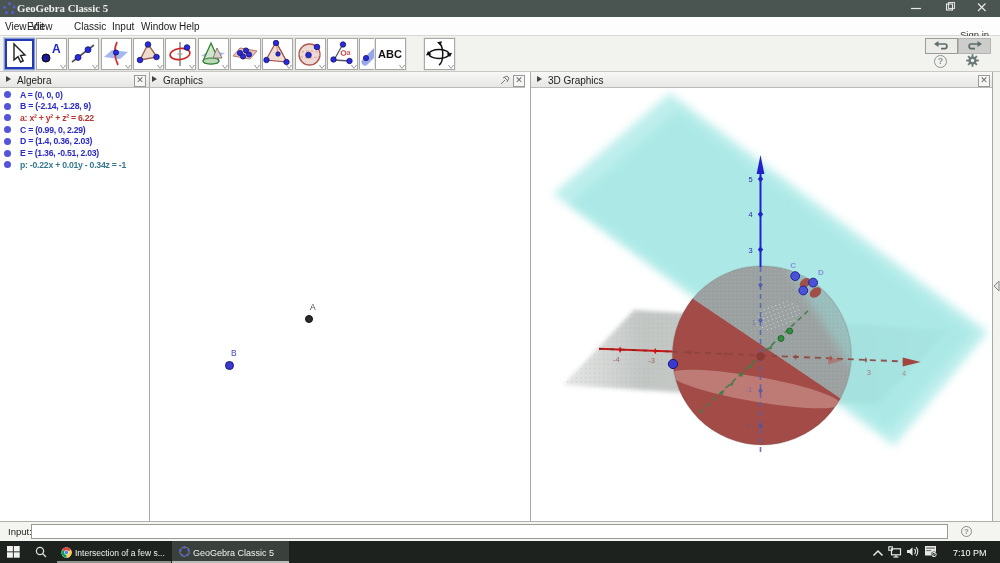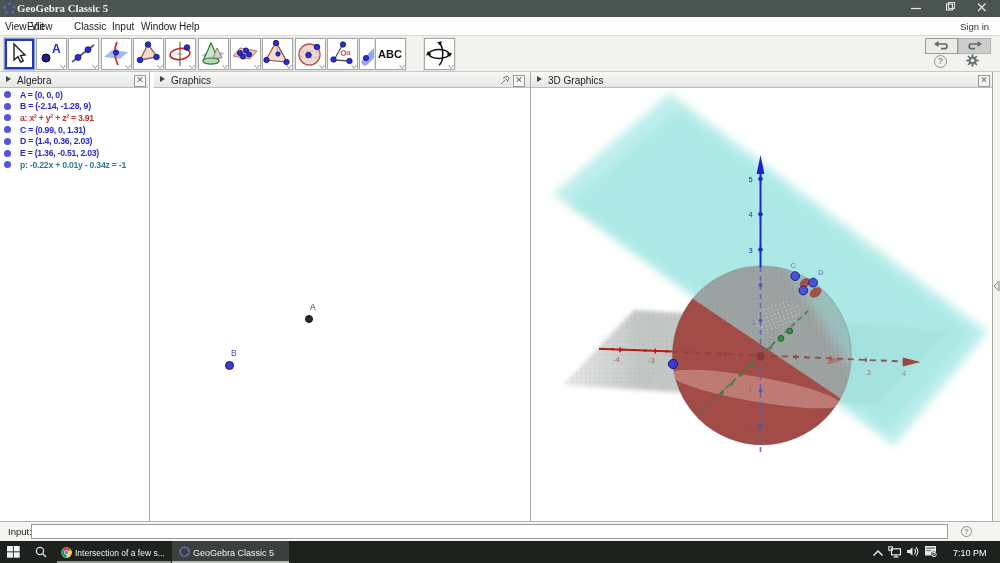--- a/index.html
+++ b/index.html
@@ -2,21 +2,21 @@
 <html><head>
 <meta charset="utf-8">
 <style>
 html,body{margin:0;padding:0;} *{-webkit-font-smoothing:antialiased;}
 body{width:1000px;height:563px;overflow:hidden;position:relative;font-family:"Liberation Sans",sans-serif;background:#fff;}
 .abs{position:absolute;}
 #titlebar{left:0;top:0;width:1000px;height:17px;background:#4a5450;}
 #titletext{left:17px;top:1.5px;color:#f0f0ee;font-family:"Liberation Serif",serif;font-weight:bold;font-size:10.8px;}
 #menubar{left:0;top:17px;width:1000px;height:18px;background:#fdfdfd;border-bottom:1px solid #d8d8d4;}
 .menuitem{position:absolute;top:21px;font-size:10px;color:#1b1b1b;}
-#signin{position:absolute;left:960px;top:21px;font-size:9.5px;color:#333;}
+#signin{position:absolute;left:960px;top:29px;font-size:9.5px;color:#333;}
 #toolbar{left:0;top:36px;width:1000px;height:35px;background-color:#f2f2ef;background-image:radial-gradient(#d9d9d4 12%,transparent 13%);background-size:4px 4px;border-bottom:1px solid #c8c8c4;}
 .tbtn{position:absolute;top:38px;width:29px;height:30px;background:#fff;border:1px solid #a8a8a4;box-shadow:0 0 0 1px #e4e4e0;}
 .tbtn.sel{border:1px solid #8898c8;box-shadow:0 0 0 2px #2339b8 inset,0 0 0 1px #c8d0e8;}
 .dd{position:absolute;right:0px;bottom:0px;width:0;height:0;border-left:3.5px solid transparent;border-right:3.5px solid transparent;border-top:4.5px solid #8a8a90;}
 .dd:after{content:"";position:absolute;left:-2px;top:-4.5px;border-left:2px solid transparent;border-right:2px solid transparent;border-top:3px solid #fff;}
 #undo{position:absolute;left:925px;top:38px;width:31px;height:14px;background:#ebebe8;border:1px solid #9a9a96;}
 #redo{position:absolute;left:958px;top:38px;width:31px;height:14px;background:#cdcdcb;border:1px solid #b4b4b2;}
 .phead{position:absolute;height:15px;background:linear-gradient(#f8f8f8,#e6e6e4);border-bottom:1px solid #bcbcb8;text-decoration:underline;}
 .tri{position:absolute;top:4px;width:0;height:0;border-top:3.5px solid transparent;border-bottom:3.5px solid transparent;border-left:5px solid #444;}
 .ptitle{position:absolute;top:2.5px;font-size:10px;color:#222;}
@@ -204,21 +204,21 @@
     <rect x="5.6" y="0.2" width="1.8" height="3" fill="#6a7878" transform="rotate(270 6.5 6.5)"></rect>
     <rect x="5.6" y="0.2" width="1.8" height="3" fill="#6a7878" transform="rotate(315 6.5 6.5)"></rect>
     <circle cx="6.5" cy="6.5" r="4" fill="#6a7878"></circle>
     <circle cx="6.5" cy="6.5" r="1.7" fill="#f2f2ef"></circle>
   </svg>
 
 <div class="abs phead" style="left:0;top:72px;width:148px">
     <span class="tri" style="left:6px"></span>
     <span class="ptitle" style="left:17px">Algebra</span>
   </div>
-<div class="abs phead" style="left:154px;top:72px;width:379px">
+<div class="abs phead" style="left:146px;top:72px;width:379px">
     <span class="tri" style="left:6px"></span>
     <span class="ptitle" style="left:17px">Graphics</span>
   </div>
 <div class="abs phead" style="left:531px;top:72px;width:461px">
     <span class="tri" style="left:6px"></span>
     <span class="ptitle" style="left:17px">3D Graphics</span>
   </div>
 <div class="abs xbox" style="left:134px">✕</div>
 <div class="abs xbox" style="left:513px">✕</div>
 <svg class="abs" style="left:500px;top:75px" width="10" height="10" viewBox="0 0 10 10">
@@ -235,25 +235,25 @@
 <div class="arow" style="top:91px;color:#2a2ac8">
     <span class="bul"></span>
     <span class="txt">A = (0, 0, 0)</span>
   </div>
 <div class="arow" style="top:102.7px;color:#2a2ac8">
     <span class="bul"></span>
     <span class="txt">B = (-2.14, -1.28, 9)</span>
   </div>
 <div class="arow" style="top:114.4px;color:#b93333">
     <span class="bul"></span>
-    <span class="txt">a: x² + y² + z² = 3.91</span>
+    <span class="txt">a: x² + y² + z² = 6.22</span>
   </div>
 <div class="arow" style="top:126.10000000000001px;color:#2a2ac8">
     <span class="bul"></span>
-    <span class="txt">C = (0.99, 0, 1.31)</span>
+    <span class="txt">C = (0.99, 0, 2.29)</span>
   </div>
 <div class="arow" style="top:137.8px;color:#2a2ac8">
     <span class="bul"></span>
     <span class="txt">D = (1.4, 0.36, 2.03)</span>
   </div>
 <div class="arow" style="top:149.5px;color:#2a2ac8">
     <span class="bul"></span>
     <span class="txt">E = (1.36, -0.51, 2.03)</span>
   </div>
 <div class="arow" style="top:161.2px;color:#36788f">

